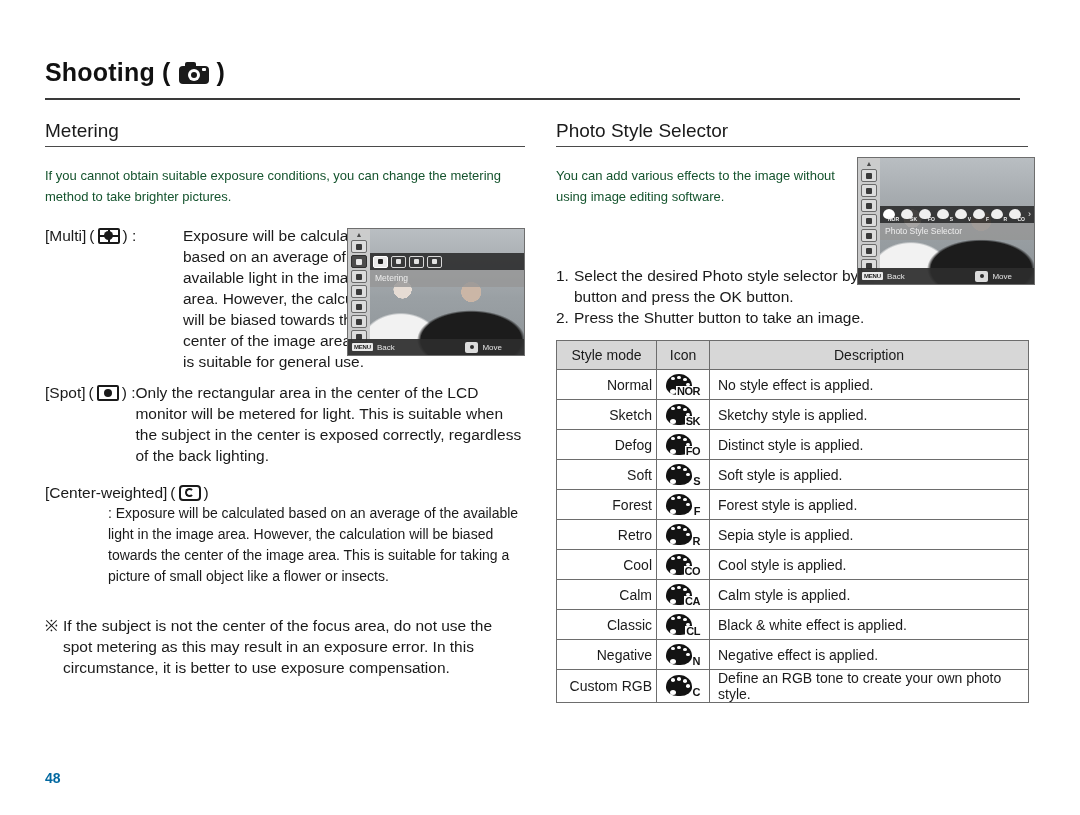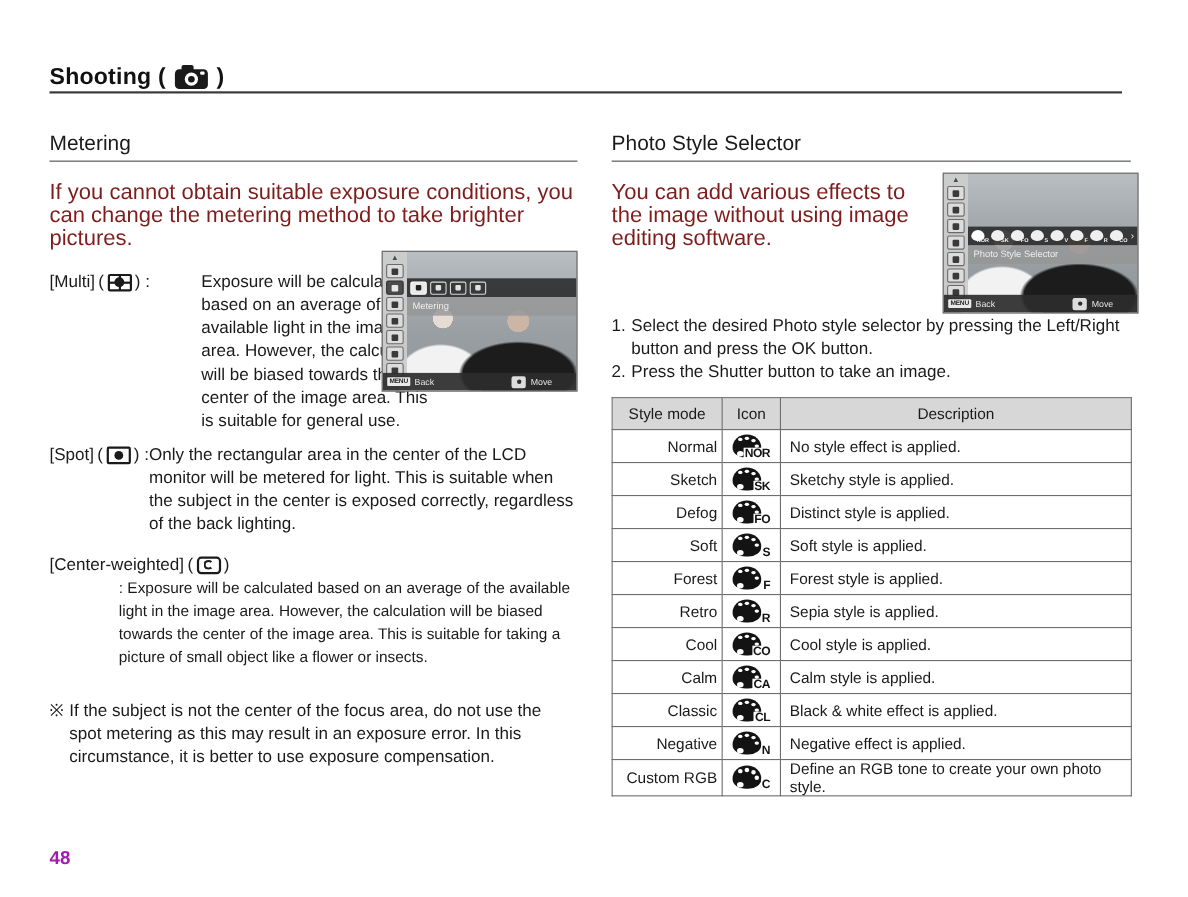--- a/index.html
+++ b/index.html
@@ -26,25 +26,25 @@
   .page-header {
     position: absolute;
     left: 45px;
     top: 58px;
     width: 975px;
   }
   .page-header .title-row {
     display: flex;
     align-items: center;
     gap: 6px;
-    font-size: 21px;
+    font-size: 25px;
     font-weight: bold;
     letter-spacing: 0.2px;
     color: #111;
-    padding-bottom: 0;
+    padding-bottom: 10px;
   }
   .page-header .rule {
     border-bottom: 2px solid #3a3a3a;
     width: 975px;
     margin-top: 1px;
   }
   .cam-icon {
     display: inline-block;
     width: 30px;
     height: 22px;
@@ -108,23 +108,23 @@
     width: 480px;
   }
   .col-right {
     position: absolute;
     left: 556px;
     top: 120px;
     width: 472px;
   }
 
   .body-text {
-    font-size: 20px;
+    font-size: 13px;
     line-height: 21px;
-    color: #7f1d1d;
+    color: #14532d;
   }
 
   .intro {
     margin-top: 18px;
   }
 
   
   .def-block { margin-top: 18px; }
   .def-row {
     display: flex;
@@ -492,23 +492,23 @@
     color: #131313;
     background: #ffffff;
     padding-left: 1px;
   }
 
   
   .page-num {
     position: absolute;
     left: 45px;
     top: 770px;
-    font-size: 17px;
+    font-size: 14px;
     font-weight: bold;
-    color: #a21caf;
+    color: #0369a1;
   }
 </style>
 </head>
 <body>
 
 <div class="page">
 
   <div class="page-header">
     <div class="title-row">
       <span>Shooting (</span>

